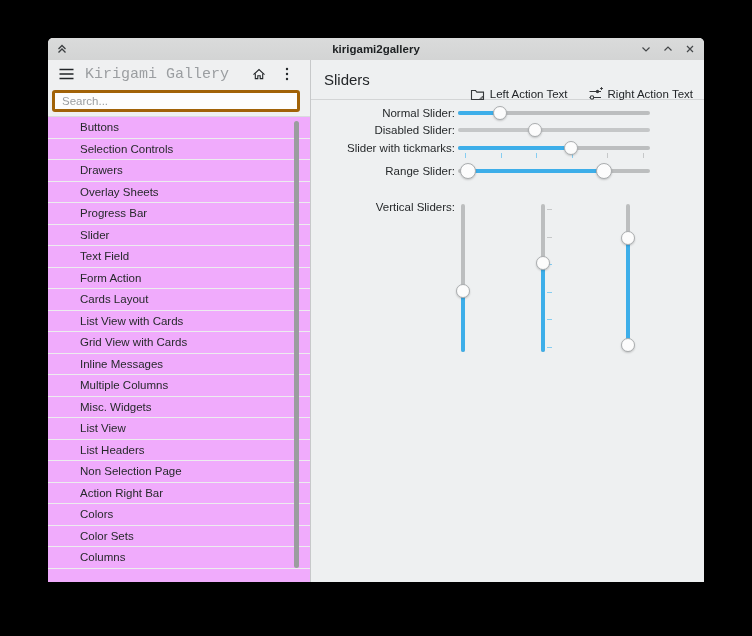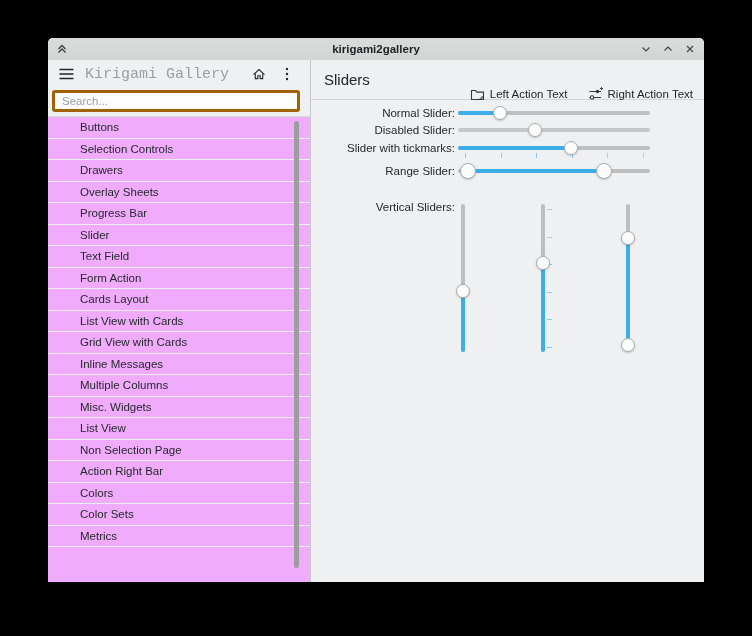--- a/index.html
+++ b/index.html
@@ -161,25 +161,26 @@
           <div class="side-row">Slider</div>
           <div class="side-row">Text Field</div>
           <div class="side-row">Form Action</div>
           <div class="side-row">Cards Layout</div>
           <div class="side-row">List View with Cards</div>
           <div class="side-row">Grid View with Cards</div>
           <div class="side-row">Inline Messages</div>
           <div class="side-row">Multiple Columns</div>
           <div class="side-row">Misc. Widgets</div>
           <div class="side-row">List View</div>
+          <div class="side-row">List Headers</div>
           <div class="side-row">Non Selection Page</div>
           <div class="side-row">Action Right Bar</div>
           <div class="side-row">Colors</div>
           <div class="side-row">Color Sets</div>
-          <div class="side-row">Metrics</div>
+          <div class="side-row">Columns</div>
         </div>
       <div class="side-scrollbar"></div>
     </div>
 
     <div class="v-divider"></div>
 
     <div class="main">
       <div class="main-header">
         <span class="page-title">Sliders</span>
         <span class="mh-spacer"></span>

